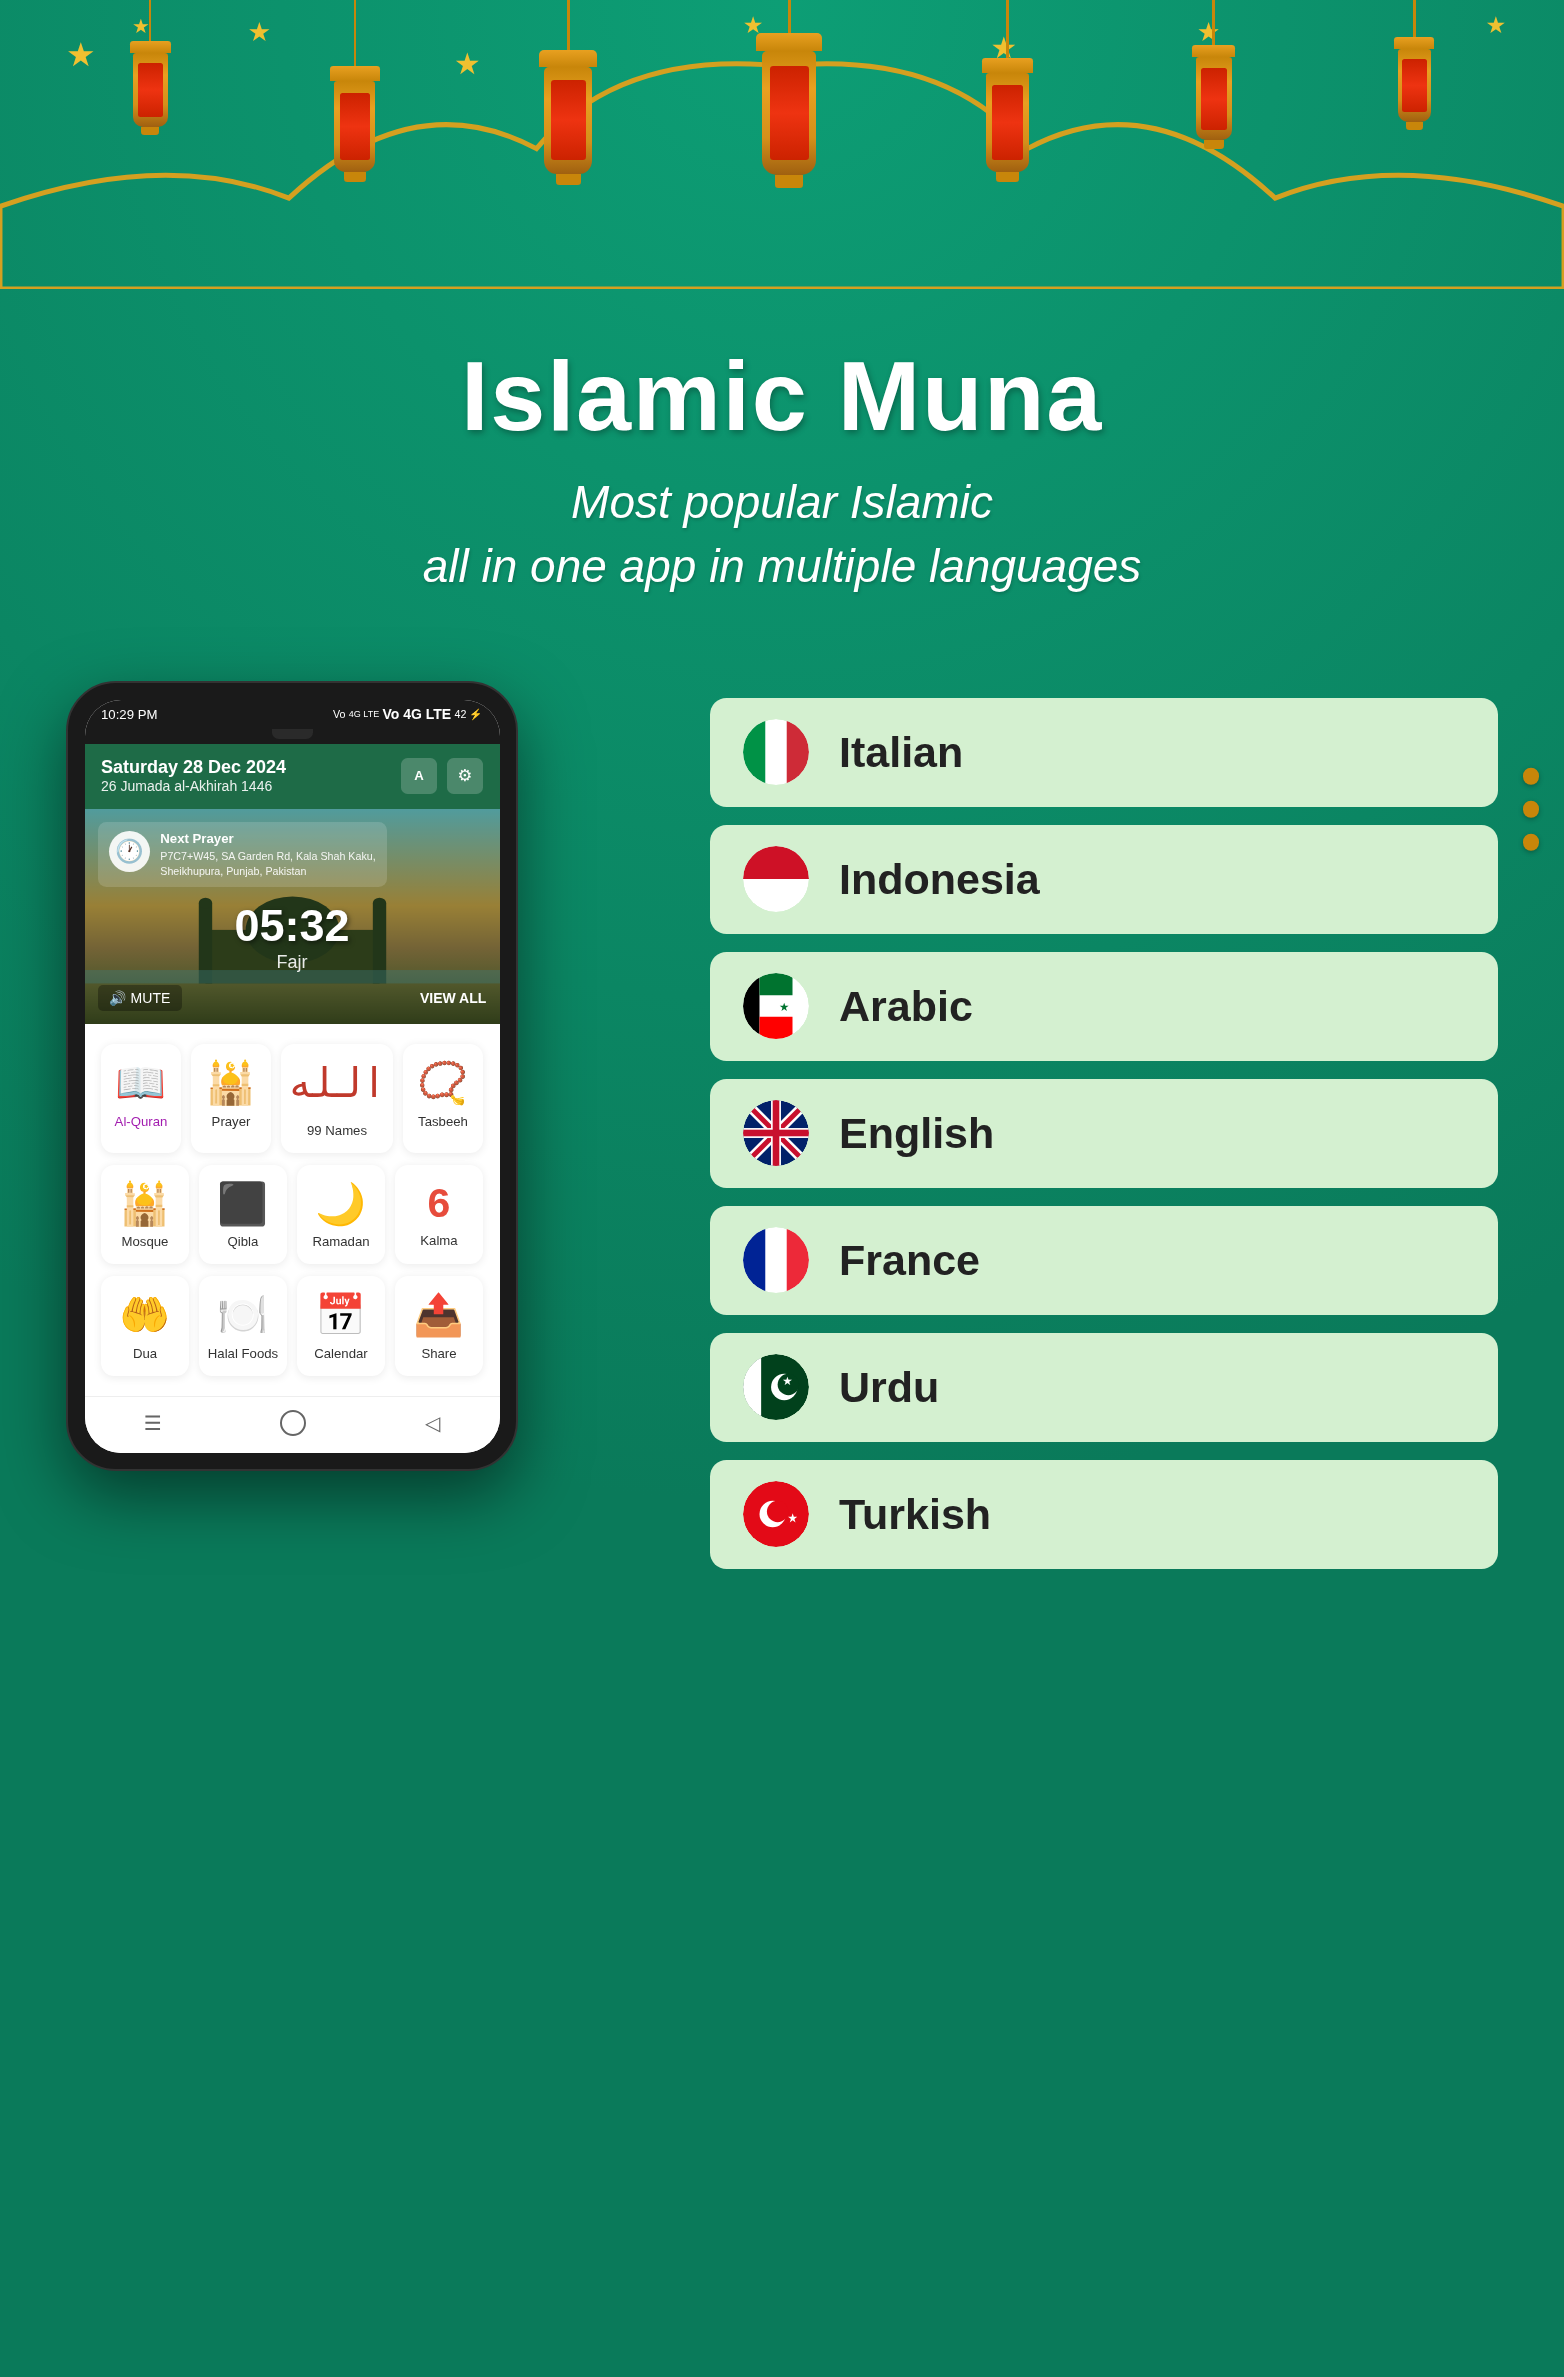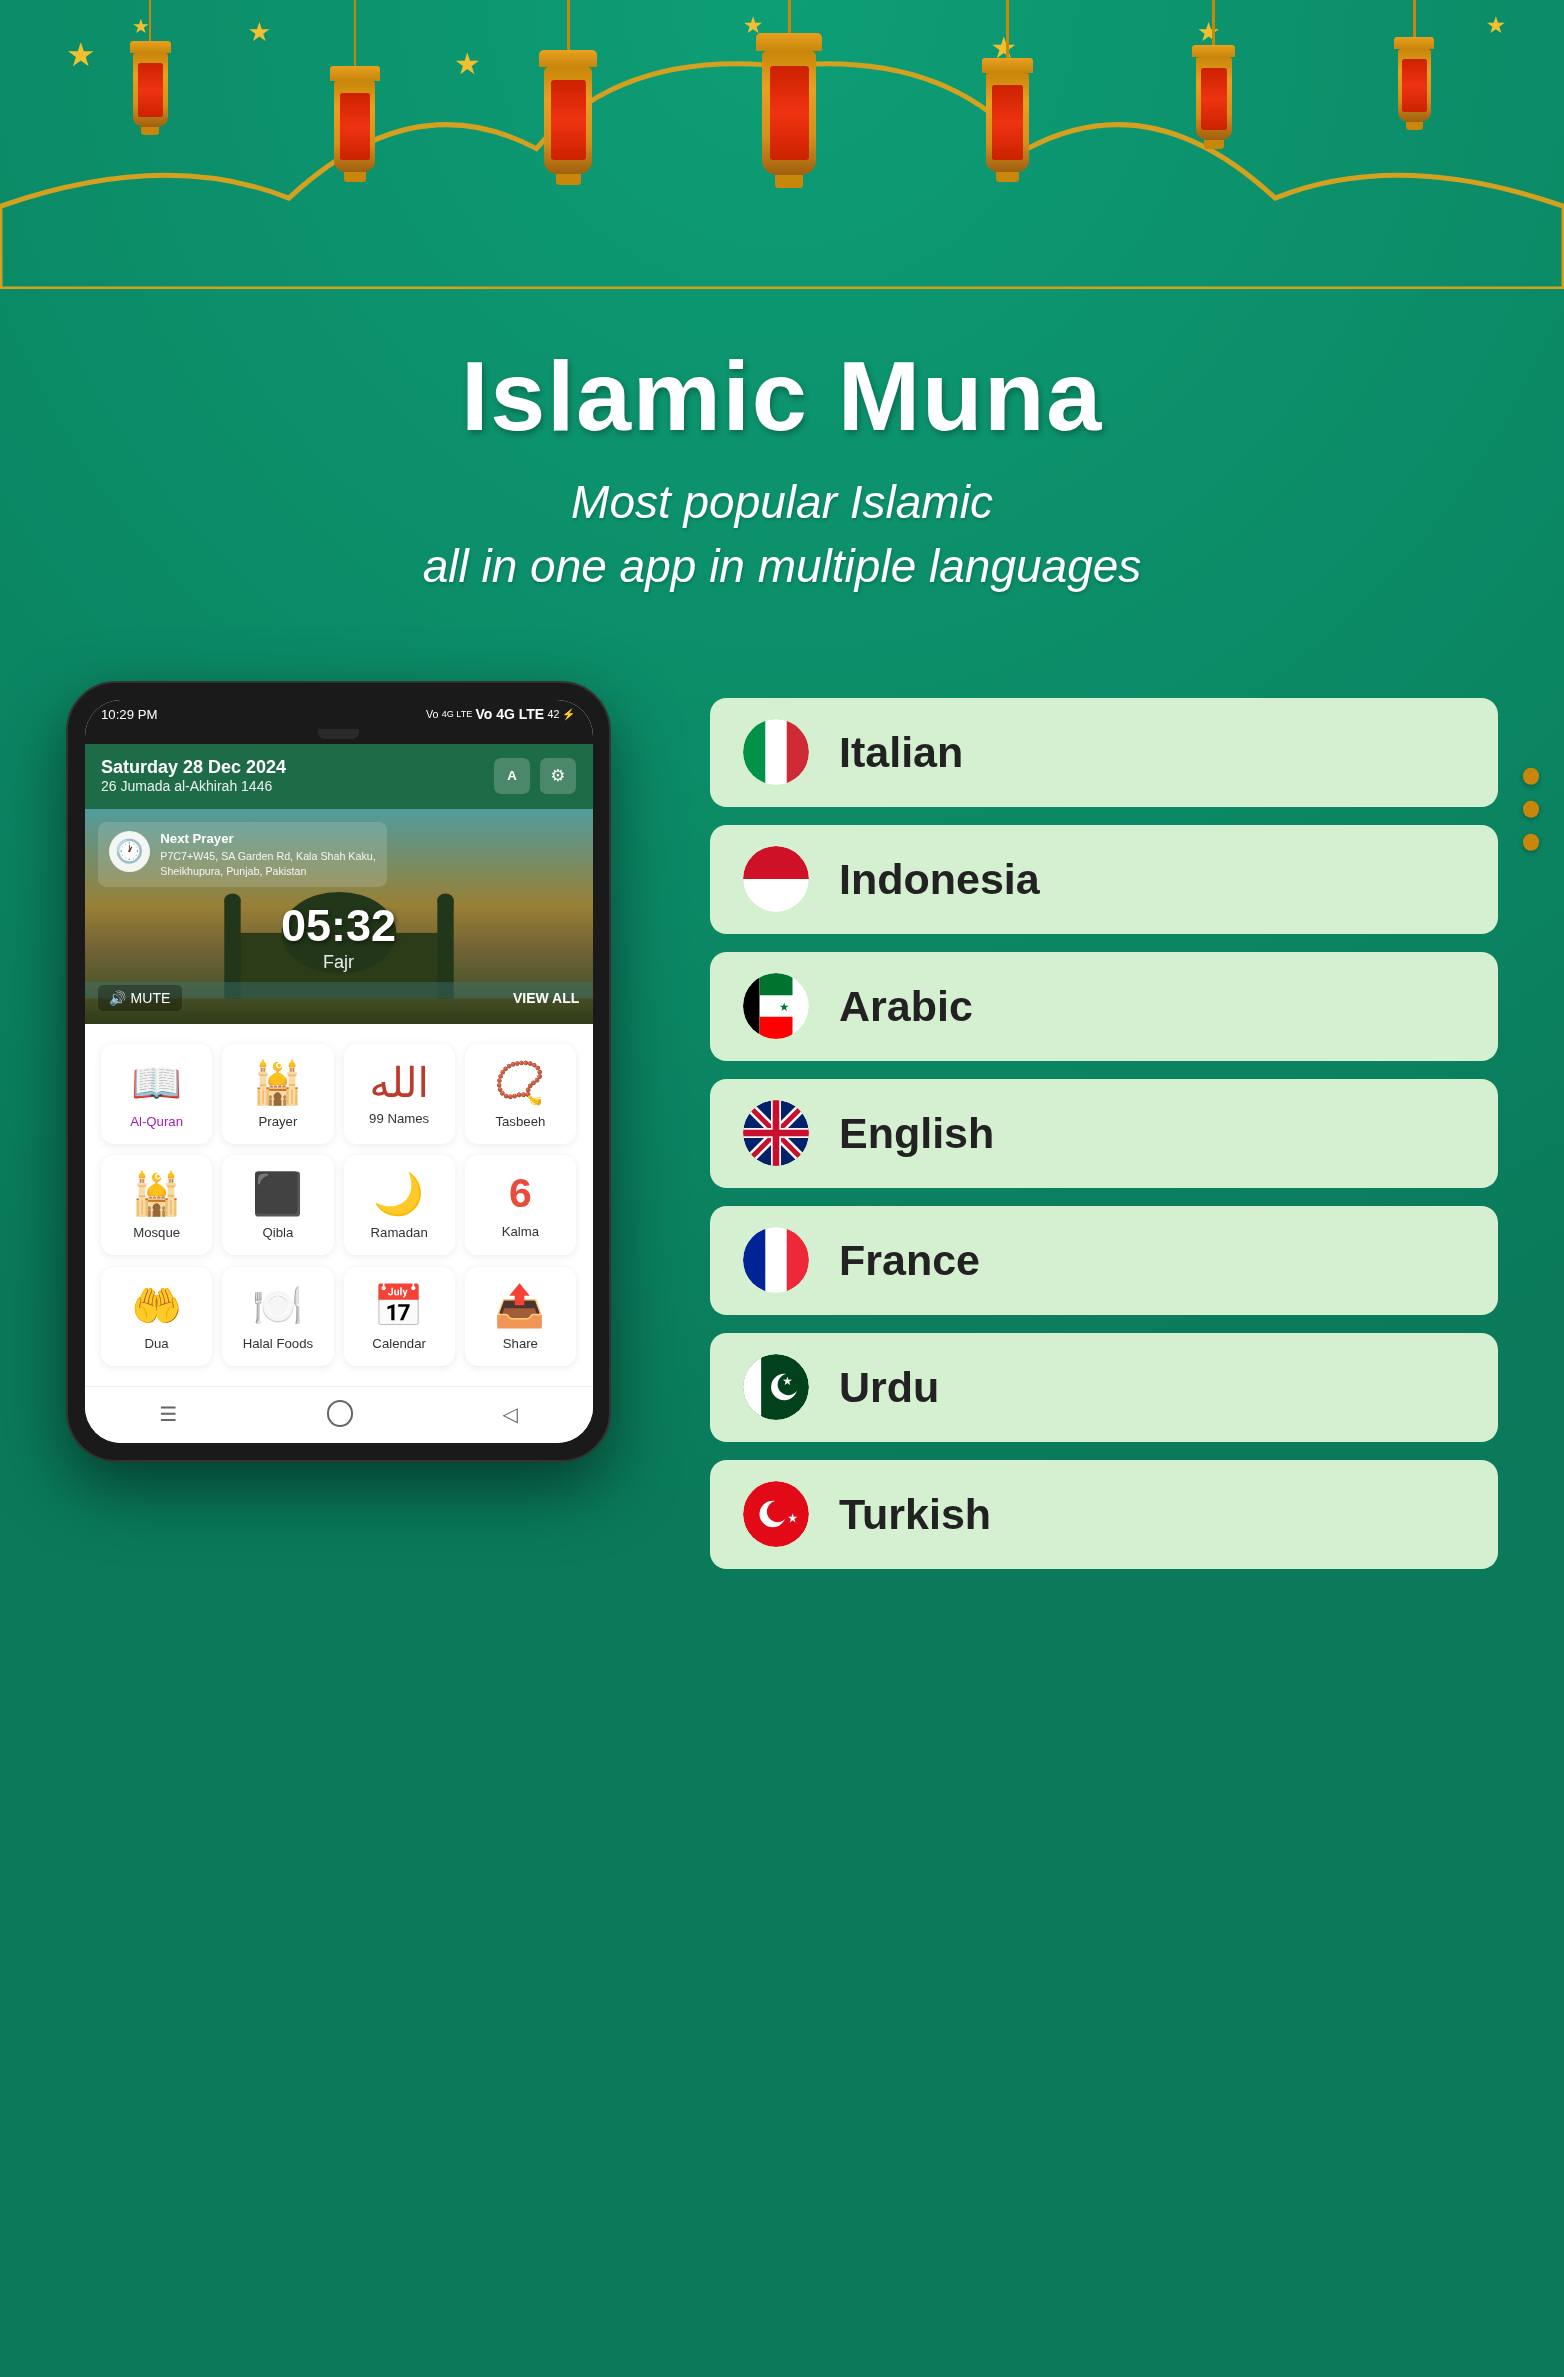--- a/index.html
+++ b/index.html
@@ -60,21 +60,21 @@
       gap: 66px;
       align-items: flex-start;
     }
 
     
     .phone-section {
       flex: 0 0 578px;
     }
 
     .phone-mockup {
-      width: 545px;
+      width: 452px;
       background: #1a1a1a;
       border-radius: 50px;
       padding: 16.5px;
       box-shadow: 0 25px 66px rgba(0,0,0,0.5);
       border: 2.5px solid #333;
     }
 
     .phone-screen {
       background: white;
       border-radius: 36px;
@@ -449,21 +449,21 @@
             <div style="display:grid;grid-template-columns:repeat(4,1fr);gap:10px;margin-bottom:11.6px;">
               <div style="background:white;border-radius:13.2px;padding:15px 6.6px;text-align:center;box-shadow:0 1.7px 8.3px rgba(0,0,0,0.08);">
                 <div style="font-size:41px;margin-bottom:6.6px;">📖</div>
                 <div style="font-size:13.2px;color:#a21caf;">Al-Quran</div>
               </div>
               <div style="background:white;border-radius:13.2px;padding:15px 6.6px;text-align:center;box-shadow:0 1.7px 8.3px rgba(0,0,0,0.08);">
                 <div style="font-size:41px;margin-bottom:6.6px;">🕌</div>
                 <div style="font-size:13.2px;color:#333;">Prayer</div>
               </div>
               <div style="background:white;border-radius:13.2px;padding:15px 6.6px;text-align:center;box-shadow:0 1.7px 8.3px rgba(0,0,0,0.08);">
-                <div style="font-size:41px;margin-bottom:4px;color:#c0392b;font-family:Liberation Serif, serif;">الله</div>
+                <div style="font-size:41px;margin-bottom:14px;color:#c0392b;font-family:Liberation Mono, monospace;">الله</div>
                 <div style="font-size:13.2px;color:#333;">99 Names</div>
               </div>
               <div style="background:white;border-radius:13.2px;padding:15px 6.6px;text-align:center;box-shadow:0 1.7px 8.3px rgba(0,0,0,0.08);">
                 <div style="font-size:41px;margin-bottom:6.6px;">📿</div>
                 <div style="font-size:13.2px;color:#333;">Tasbeeh</div>
               </div>
             </div>
 
             <div style="display:grid;grid-template-columns:repeat(4,1fr);gap:10px;margin-bottom:11.6px;">
               <div style="background:white;border-radius:13.2px;padding:15px 6.6px;text-align:center;box-shadow:0 1.7px 8.3px rgba(0,0,0,0.08);">

